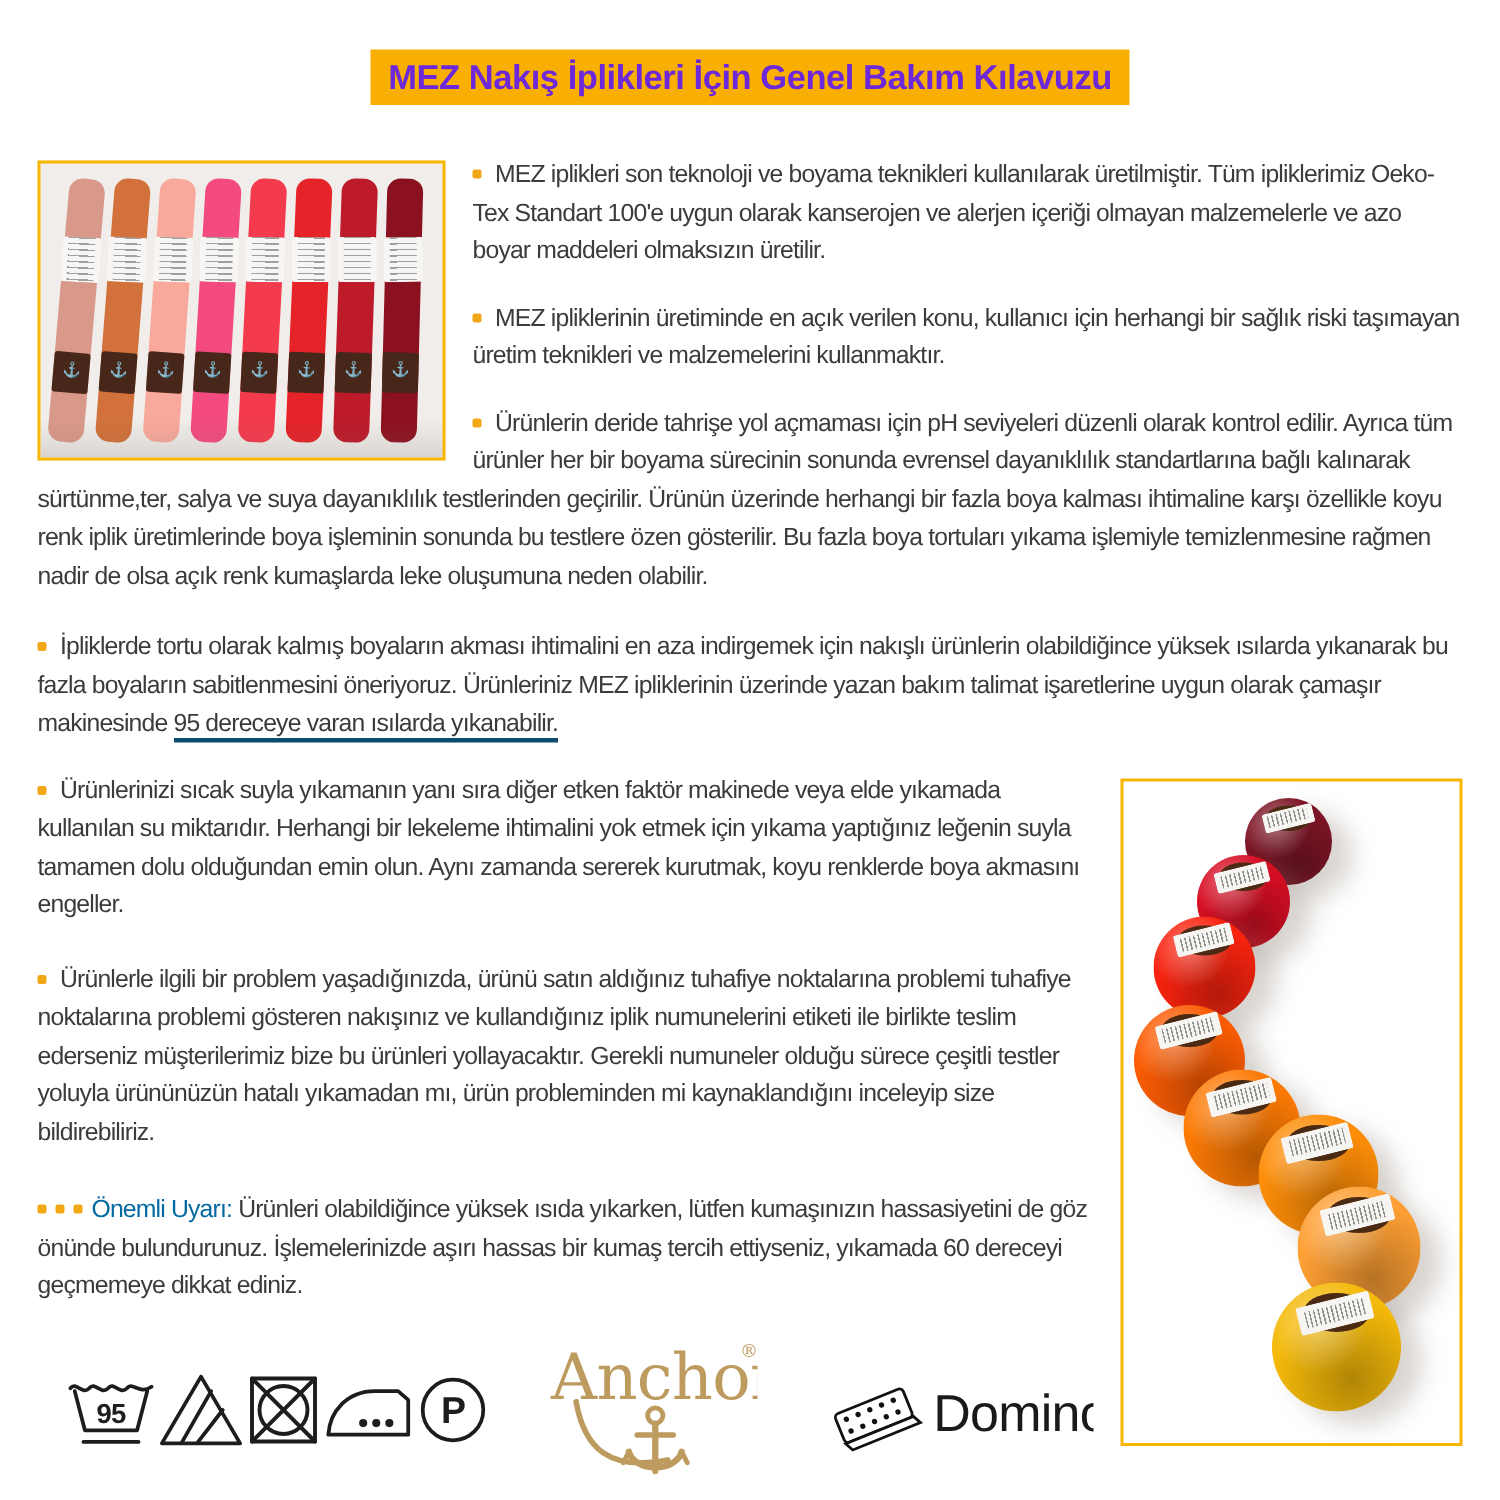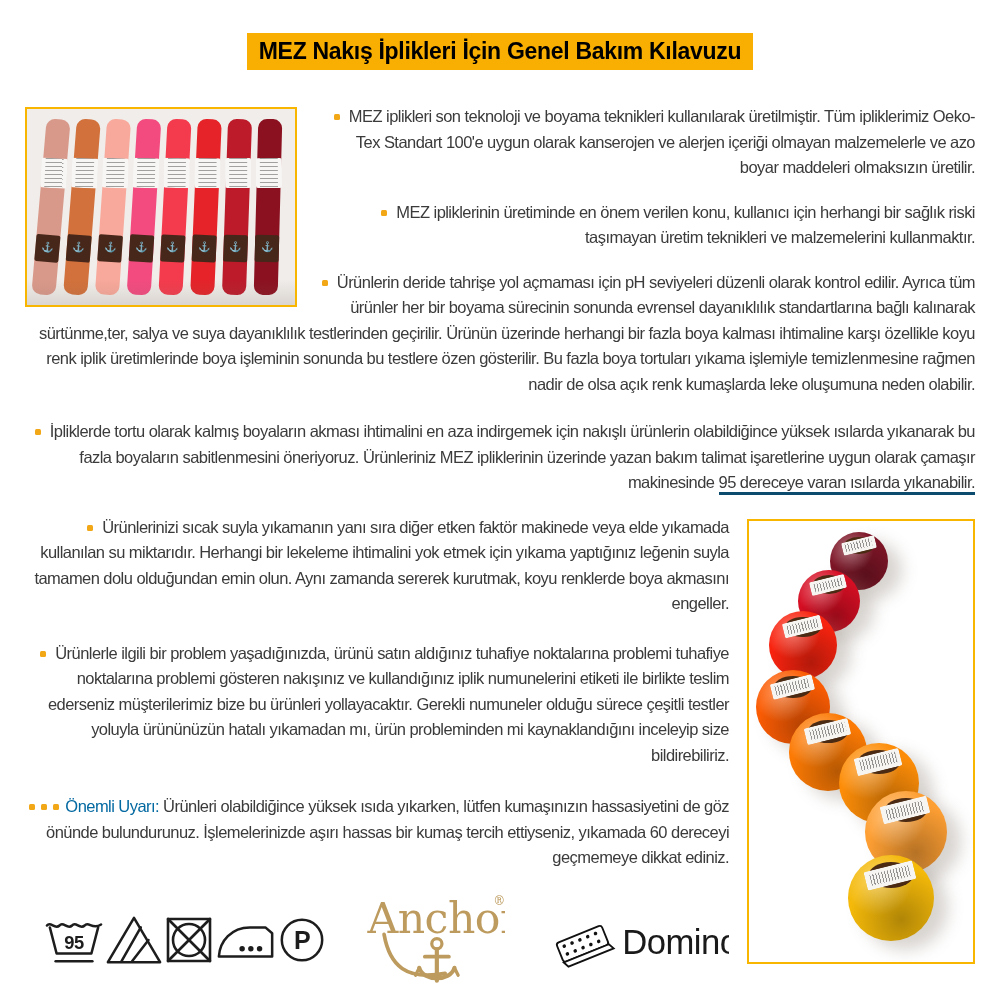--- a/index.html
+++ b/index.html
@@ -3,25 +3,25 @@
 <meta charset="utf-8">
 <style>
   html,body{margin:0;padding:0;}
   body{width:1000px;height:1000px;background:#ffffff;overflow:hidden;
        font-family:"Liberation Sans", sans-serif;color:#3b3b3b;}
   .page{position:relative;width:1000px;height:1000px;background:#fff;}
 
   
   .banner{margin:33px auto 0 auto;width:506px;height:37px;background:#F9AE02;
           display:flex;align-items:center;justify-content:center;}
-  .banner h1{margin:0;color:#000000;font-size:23px;font-weight:bold;letter-spacing:-0.3px;}
+  .banner h1{margin:0;color:#6d28d9;font-size:23px;font-weight:bold;letter-spacing:-0.3px;}
 
   .content{padding:34px 25px 0 25px;font-size:16.5px;line-height:25.5px;letter-spacing:-0.55px;}
 
-  p.para{margin:0 0 19px 0;text-align:right;}
+  p.para{margin:0 0 19px 0;}
   .bullet{display:inline-block;width:6px;height:6px;background:#F2A716;border-radius:1.5px;
           margin-right:9px;vertical-align:2px;}
   .warn-dots .bullet{margin-right:6px;}
   .warn-label{color:#0369a1;font-weight:normal;}
   .uline{border-bottom:3px solid #0c4a6e;padding-bottom:1px;}
 
   
   .photo-skeins{float:left;width:268px;height:196px;background:#f0edea;border:2px solid #F9B600;
                 margin:3px 18px 10px 0;position:relative;overflow:hidden;}
   .photo-skeins .floorshadow{position:absolute;left:0;right:0;bottom:0;height:26px;
@@ -114,21 +114,21 @@
         <div class="skein" style="left: 229px; background: rgb(140, 17, 32); transform: rotate(1.5deg);">
           <div class="label"></div>
           <div class="band">
             <span>⚓</span>
           </div>
         </div>
         <div class="floorshadow"></div>
       </div>
 
     <p class="para"><span class="bullet"></span><span>MEZ iplikleri son teknoloji ve boyama teknikleri kullanılarak üretilmiştir. Tüm ipliklerimiz Oeko-Tex Standart 100'e uygun olarak kanserojen ve alerjen içeriği olmayan malzemelerle ve azo boyar maddeleri olmaksızın üretilir.</span></p>
-    <p class="para"><span class="bullet"></span><span>MEZ ipliklerinin üretiminde en önem verilen konu, kullanıcı için herhangi bir sağlık riski taşımayan üretim teknikleri ve malzemelerini kullanmaktır.</span></p>
+    <p class="para"><span class="bullet"></span><span>MEZ ipliklerinin üretiminde en açık verilen konu, kullanıcı için herhangi bir sağlık riski taşımayan üretim teknikleri ve malzemelerini kullanmaktır.</span></p>
     <p class="para"><span class="bullet"></span><span>Ürünlerin deride tahrişe yol açmaması için pH seviyeleri düzenli olarak kontrol edilir. Ayrıca tüm ürünler her bir boyama sürecinin sonunda evrensel dayanıklılık standartlarına bağlı kalınarak sürtünme,ter, salya ve suya dayanıklılık testlerinden geçirilir. Ürünün üzerinde herhangi bir fazla boya kalması ihtimaline karşı özellikle koyu renk iplik üretimlerinde boya işleminin sonunda bu testlere özen gösterilir. Bu fazla boya tortuları yıkama işlemiyle temizlenmesine rağmen nadir de olsa açık renk kumaşlarda leke oluşumuna neden olabilir.</span></p>
 
     <p class="para" style="margin-top:22px;"><span class="bullet"></span><span>İpliklerde tortu olarak kalmış boyaların akması ihtimalini en aza indirgemek için nakışlı ürünlerin olabildiğince yüksek ısılarda yıkanarak bu fazla boyaların sabitlenmesini öneriyoruz. Ürünleriniz MEZ ipliklerinin üzerinde yazan bakım talimat işaretlerine uygun olarak çamaşır makinesinde </span><span class="uline">95 dereceye varan ısılarda yıkanabilir.</span></p>
 
     <div style="">
       <div class="photo-balls" id="ballsPhoto">
           <div class="ball" style="left: 81px; top: 11px; width: 58px; height: 58px; background: radial-gradient(circle at 35% 30%, rgba(255, 255, 255, 0.4), rgba(255, 255, 255, 0) 42%), radial-gradient(circle at 62% 75%, rgba(0, 0, 0, 0.28), rgba(0, 0, 0, 0) 62%), rgb(125, 21, 38);">
             <div class="hole"></div>
             <div class="blabel"></div>
           </div>

